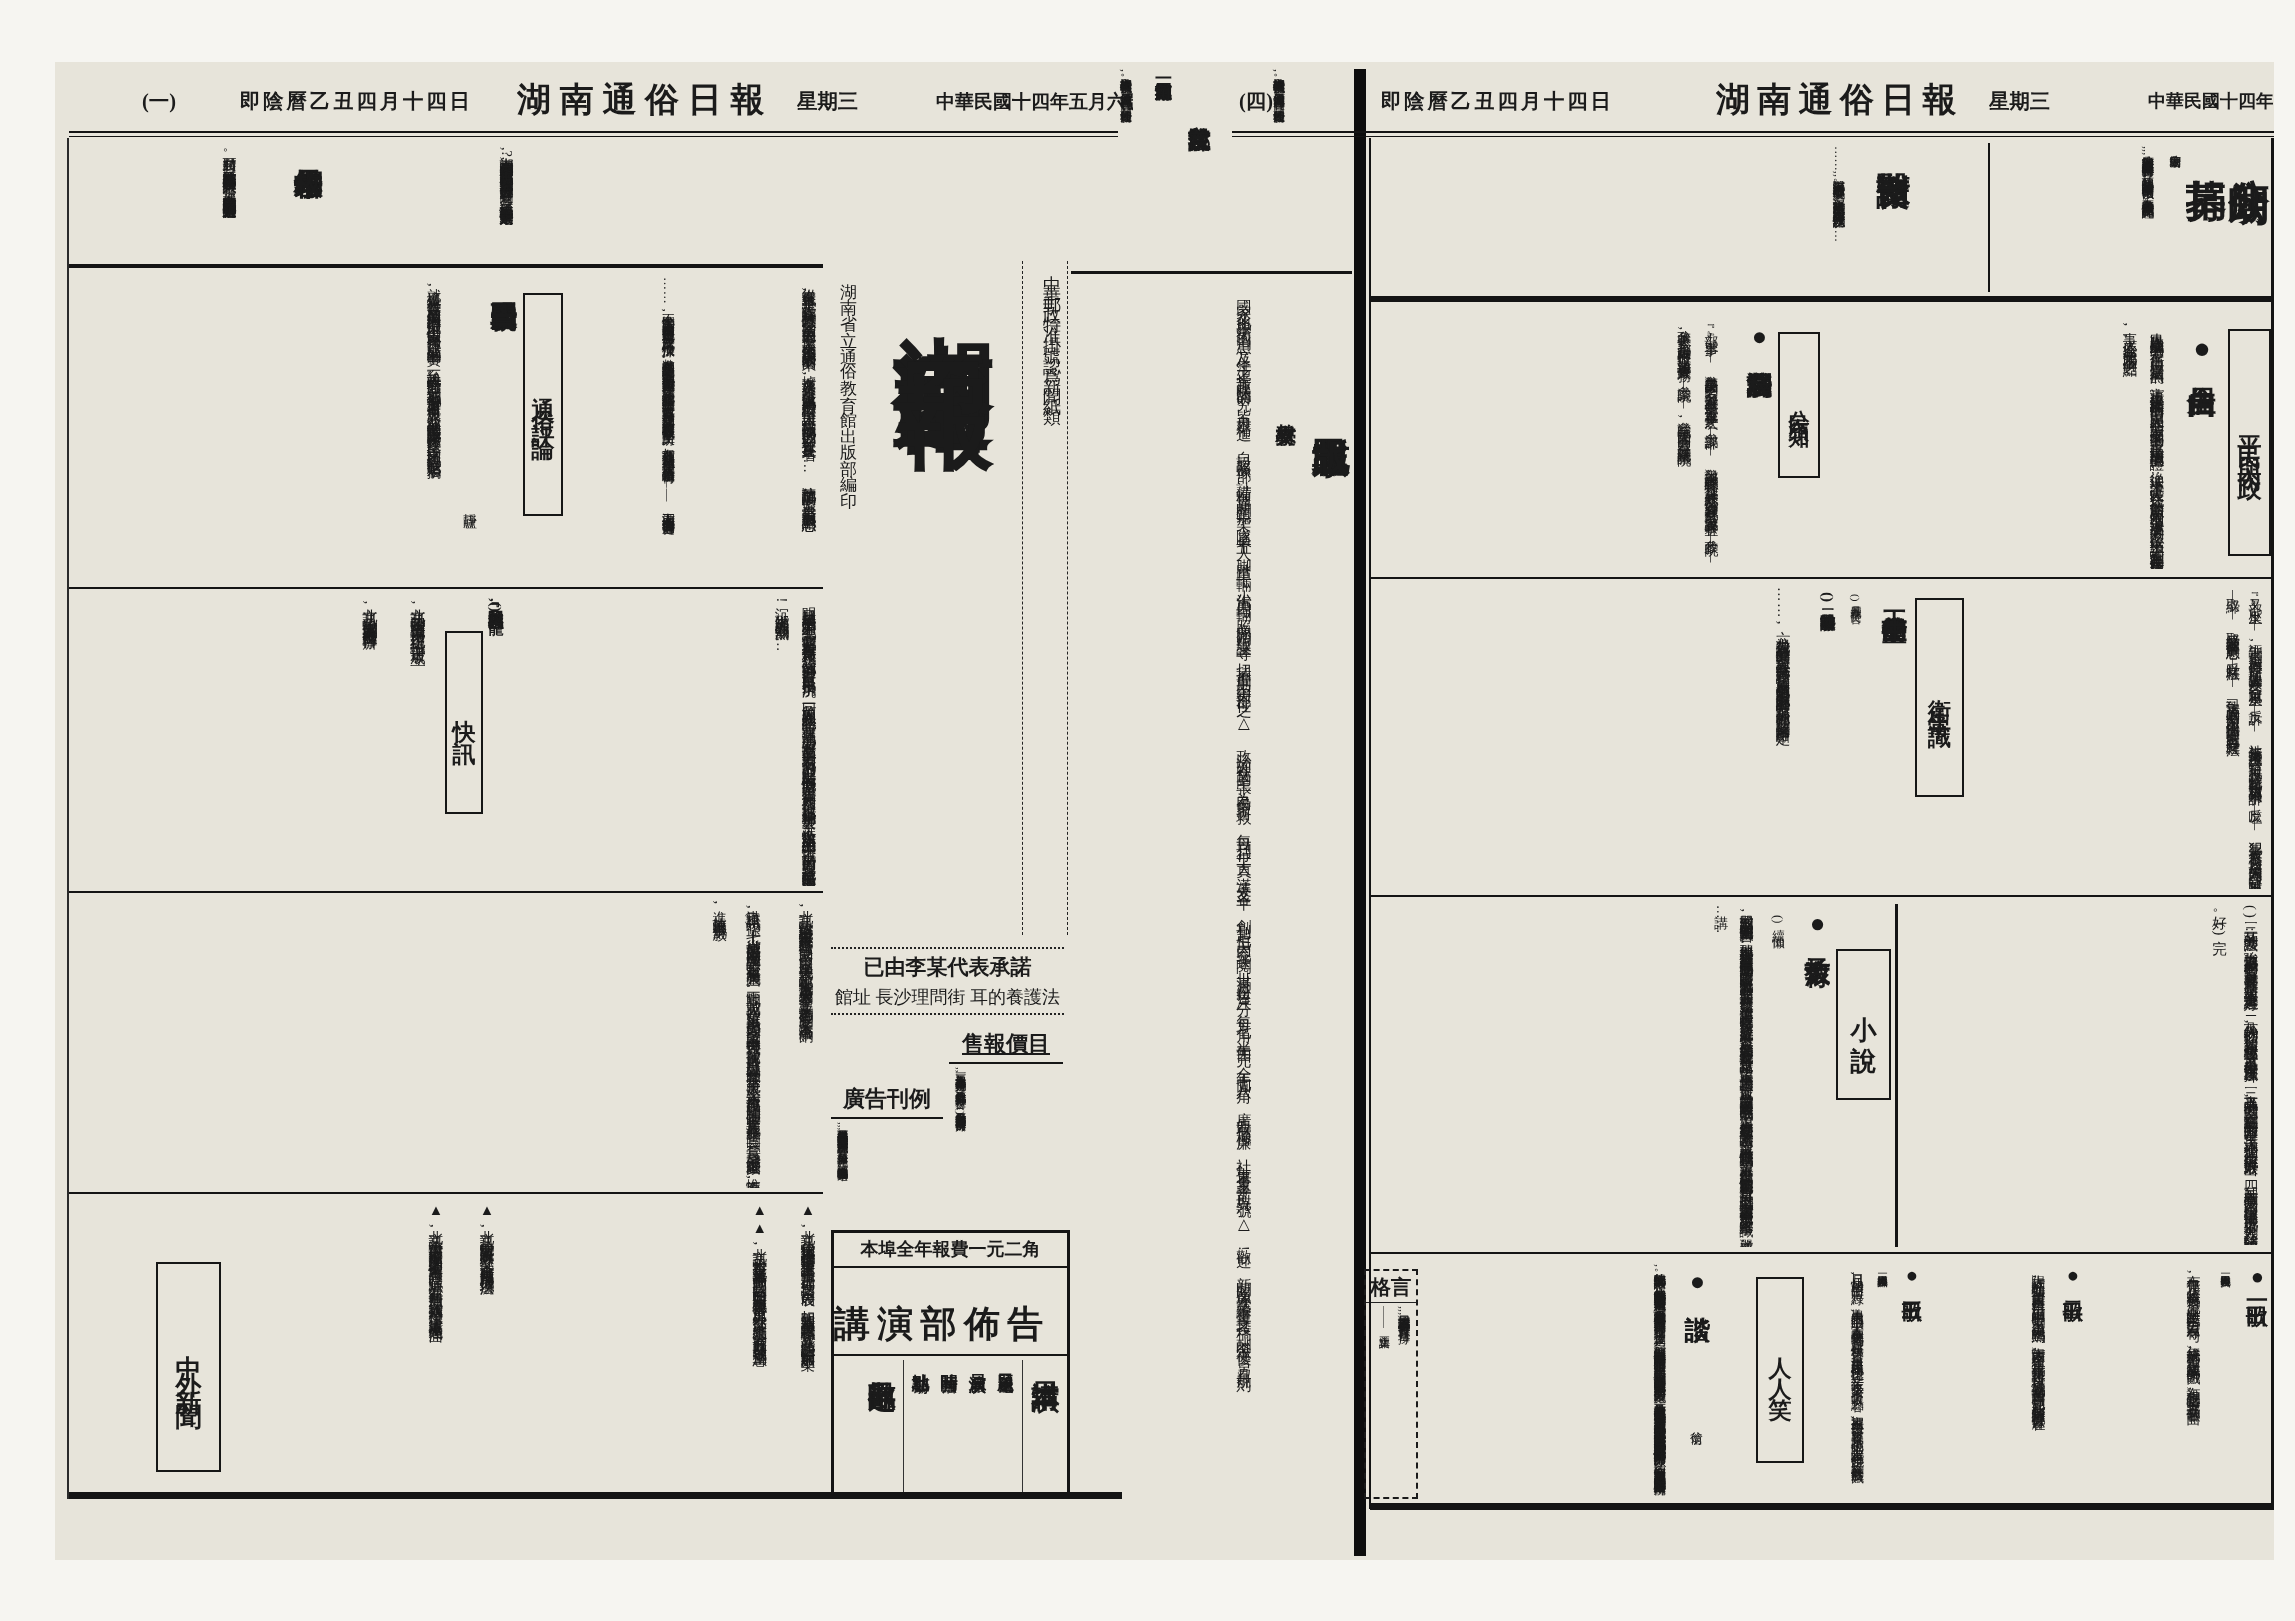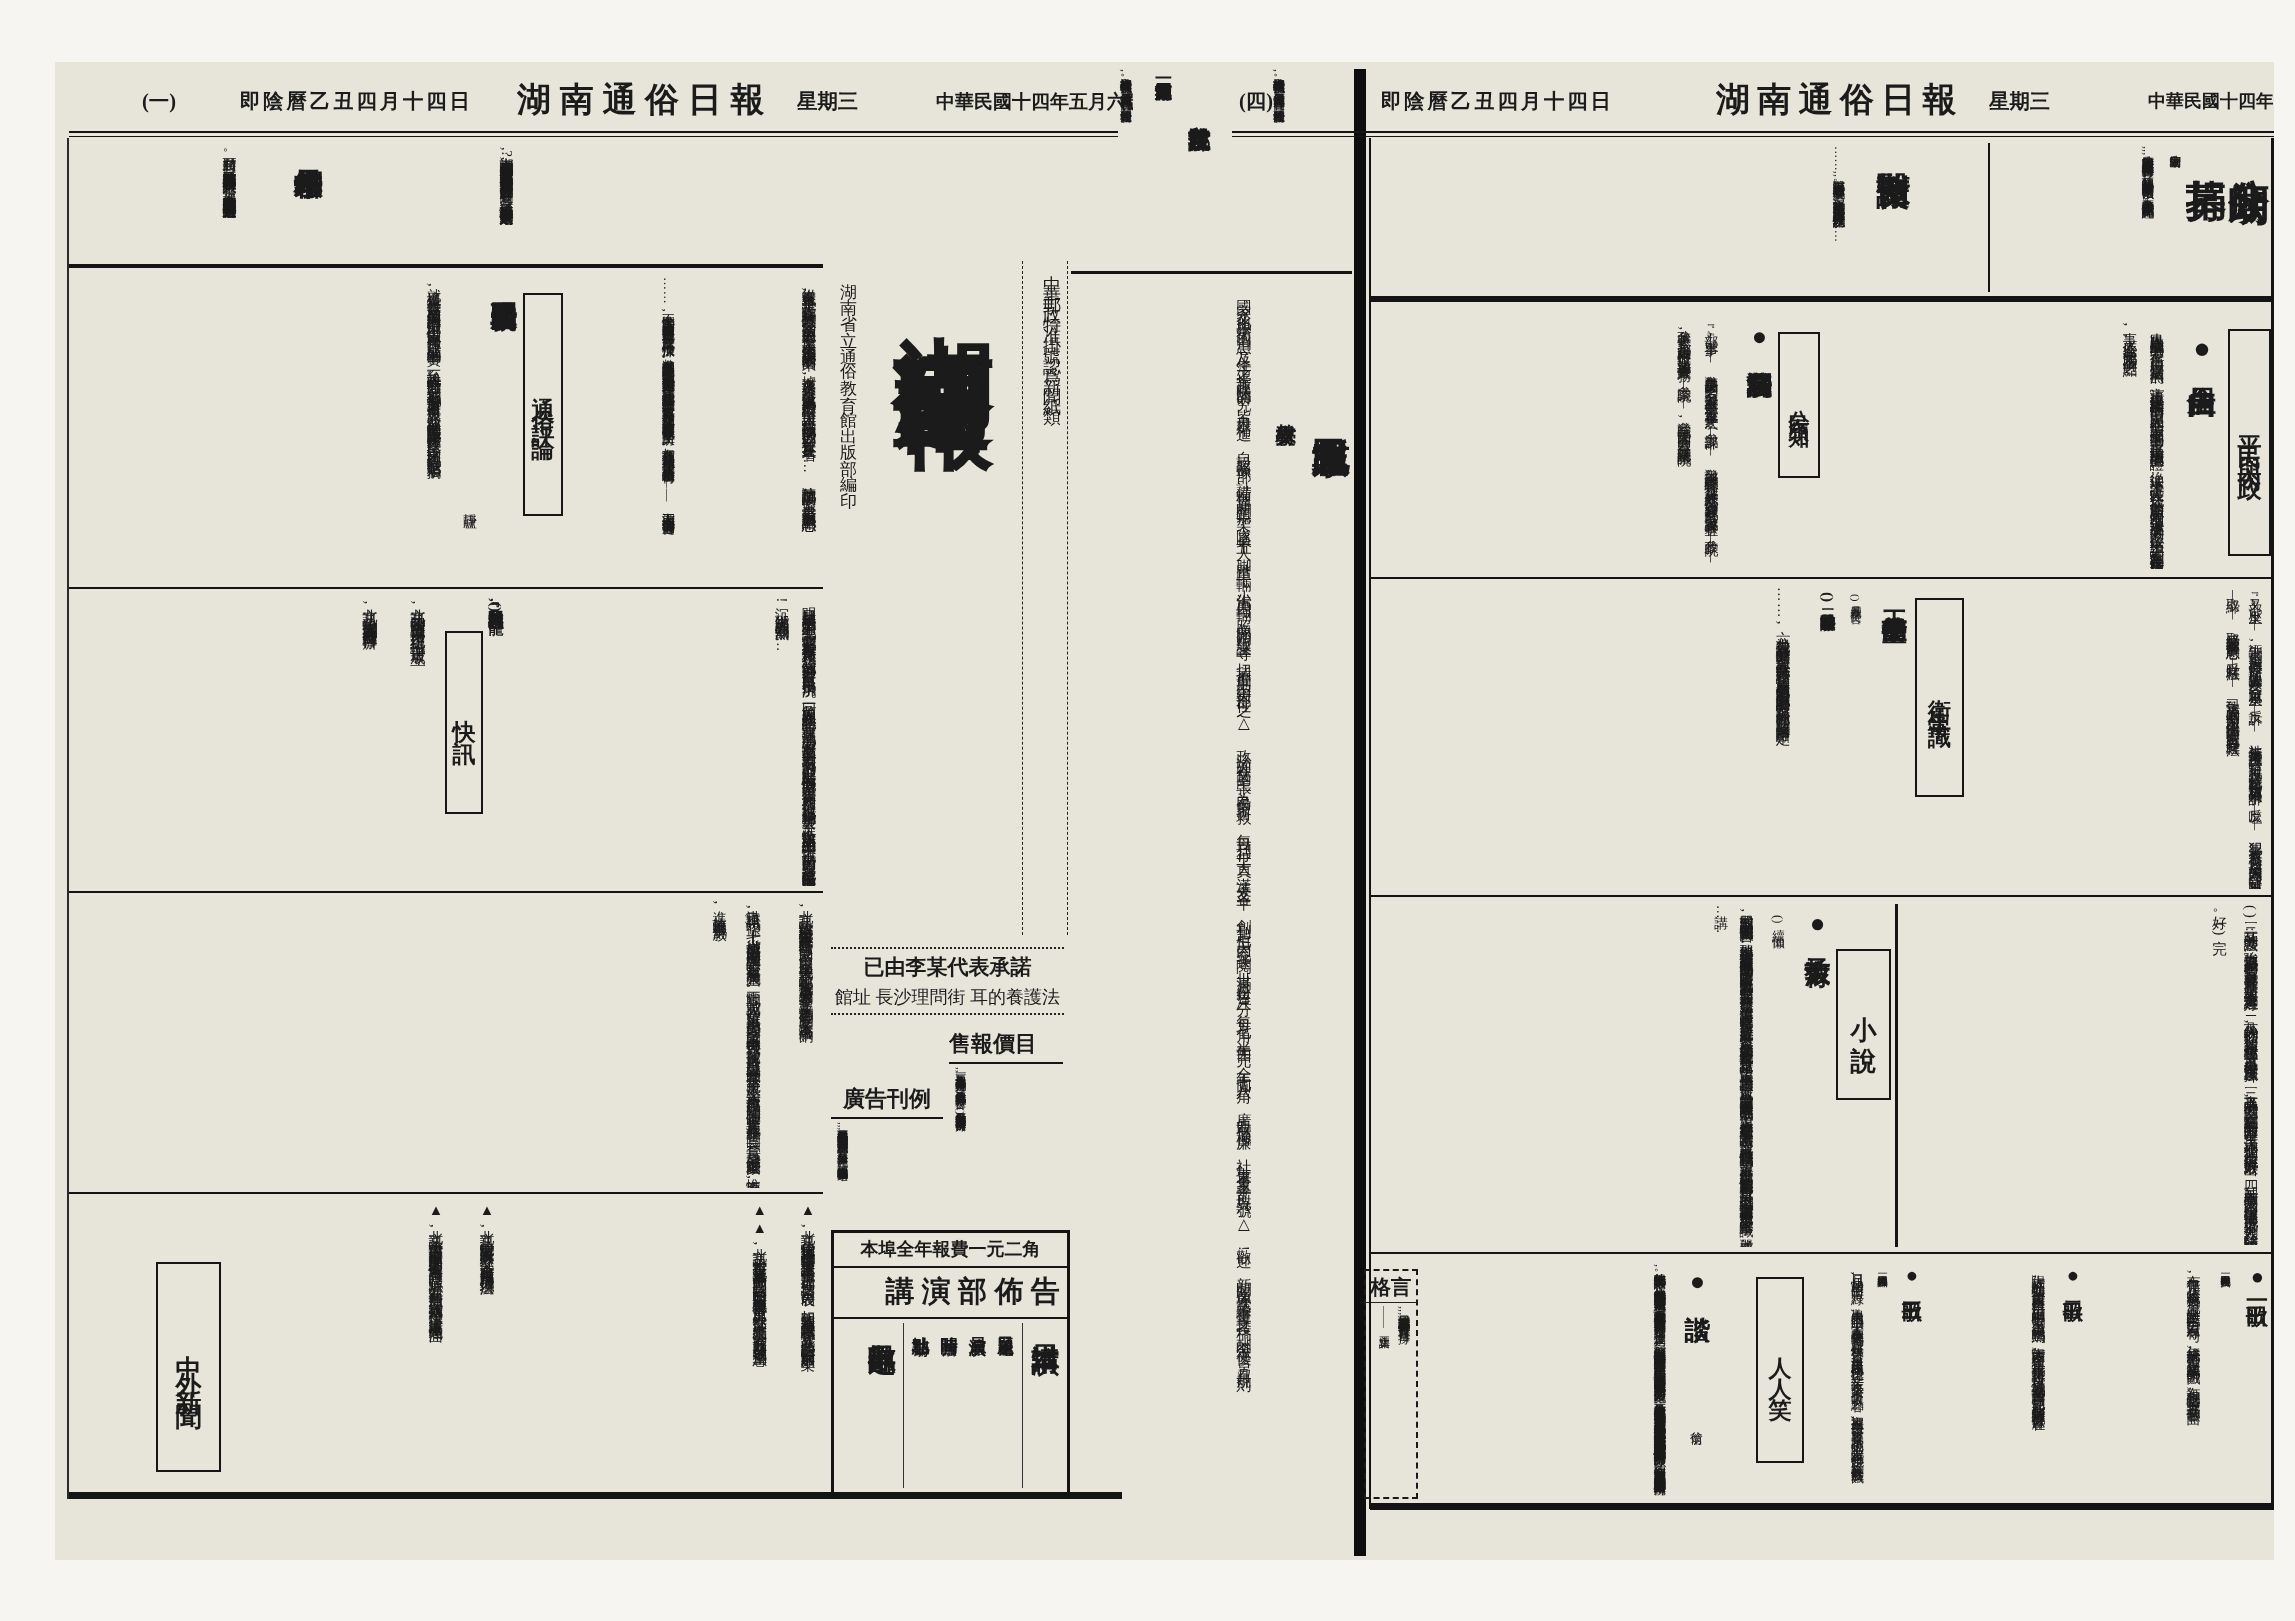--- a/index.html
+++ b/index.html
@@ -81,31 +81,31 @@
   </div>
   <div class="rule" style="left:69px;top:1492px;width:1053px;height:7.3px;"></div>
 
   <div class="b v" style="left:832px;top:270px;width:28px;height:663px;font-size:17px;letter-spacing:16px;">湖南省立通俗教育館出版部編印</div>
   <div class="b v bold" style="left:866px;top:254px;width:152px;height:689px;font-size:102px;line-height:1.45;letter-spacing:7.3px;font-weight:900;">湖南通俗日報</div>
   <div class="b v zig" style="left:1022px;top:261px;width:38px;height:674px;font-size:18px;letter-spacing:10.2px;padding:0 2.9px;">中華郵政特准掛號認爲新聞紙類</div>
   <div class="b h bold dot" style="left:831px;top:947px;width:233px;font-size:21px;text-align:center;padding-top:4.4px;">已由李某代表承諾</div>
   <div class="b h" style="left:831px;top:985px;width:233px;font-size:18px;text-align:center;border-bottom:2.2px dotted #222;padding-bottom:4.4px;">館址 長沙理問街 耳的養護法</div>
 
   <div class="b box" style="left:949px;top:1026px;width:114px;height:187px;">
-    <div class="h bold" style="font-size:22px;border-bottom:2.2px solid #161616;padding:2.9px 0;">售報價目</div>
+    <div class="h bold" style="font-size:22px;text-align:center;border-bottom:2.2px solid #161616;padding:2.9px 0;text-decoration:underline;">售報價目</div>
     <div class="vbody" style="font-size:11px;line-height:1.45;letter-spacing:0;height:143px;margin:2.9px;">本埠全年報費一元二角,每月一角,每份銅元二分。外埠先繳郵票代售,洋半分(一份算)。兩日寄每月加郵費五分,三日寄每月郵費五分(兩份共寄照一份算)。</div>
   </div>
   <div class="b box" style="left:831px;top:1081px;width:112px;height:187px;">
     <div class="h bold" style="font-size:22px;text-align:center;border-bottom:2.2px solid #161616;padding:2.9px 0;">廣告刊例</div>
     <div class="vbody" style="font-size:11px;line-height:1.45;letter-spacing:0;height:143px;margin:2.9px;">中縫每日每百字洋三日起碼,頭號字光洋四分二角,橫頭以後每日每百字加倍,大字長期光洋四分,記照所佔地位計算。論前每日加百分,光洋二角。鳴冤洩憤者須繳保證,中途停登刊資不退。</div>
   </div>
 
   <div class="b" style="left:831px;top:1230px;width:233px;height:259px;border:3.6px solid #141414;">
     <div class="h bold" style="font-size:18px;text-align:center;padding:4.4px 0;border-bottom:2.2px double #161616;">本埠全年報費一元二角</div>
-    <div class="h bold" style="font-size:29px;text-align:right;padding:4.4px 0;border-bottom:2.2px solid #161616;letter-spacing:7.3px;">講演部佈告</div>
+    <div class="h bold" style="font-size:36px;text-align:left;padding:4.4px 0;border-bottom:2.2px solid #161616;letter-spacing:7.3px;margin-top:28px;">講演部佈告</div>
     <div style="display:flex;flex-direction:row-reverse;height:165px;padding:4.4px 2.9px;gap:4.4px;">
       <div class="v bold" style="font-size:28px;height:100%;border-left:1.5px solid #333;padding-left:2.9px;">本日講演</div>
       <div class="fldcol">
         <span class="v bold" style="font-size:17.5px;">題目</span>
         <span class="v" style="font-size:14.6px;">第十次五七紀念</span>
       </div>
       <div class="fldcol">
         <span class="v bold" style="font-size:17.5px;">演員</span>
         <span class="v" style="font-size:14.6px;">本館館員</span>
       </div>

